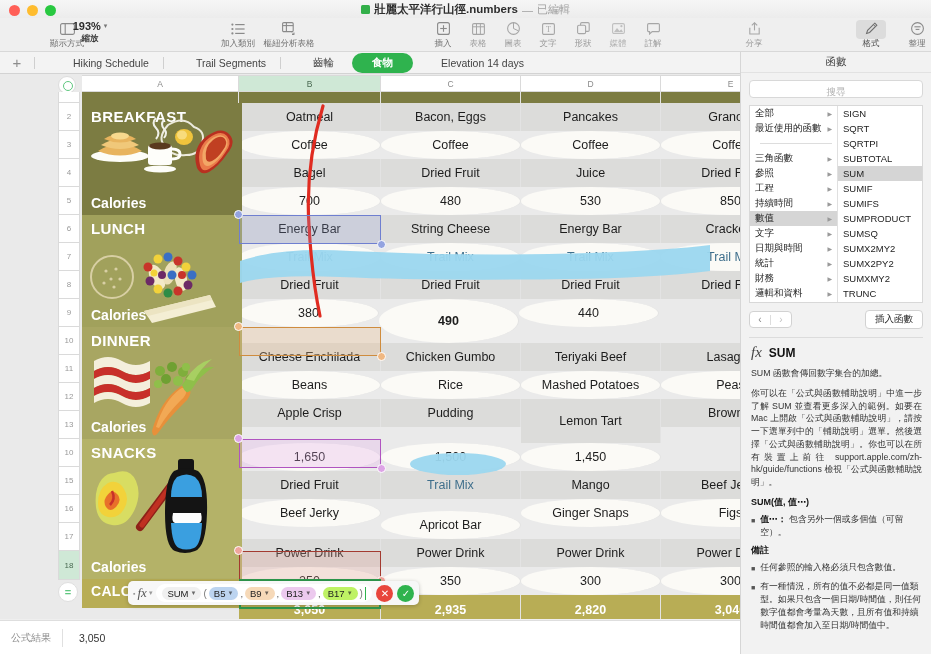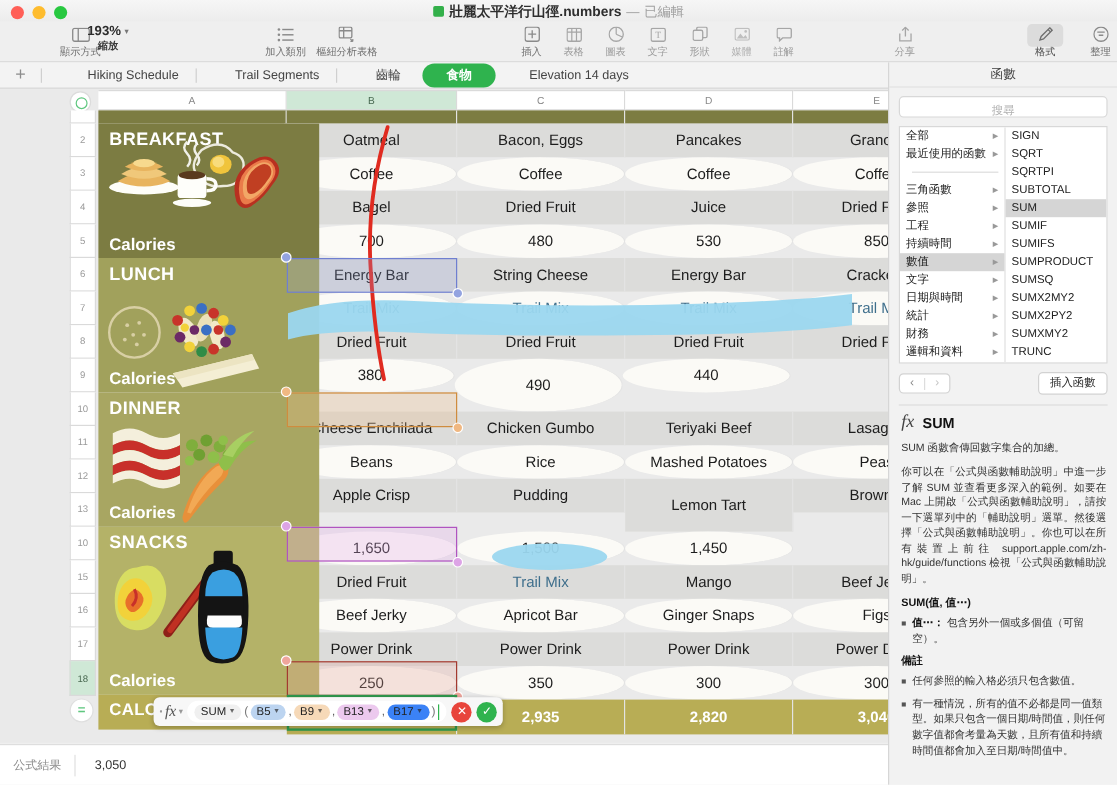--- a/index.html
+++ b/index.html
@@ -108,21 +108,21 @@
   .cell.dark { background: #dcdcda; }
   .cell.light { background: #fbfaf6; }
   .cell.total { background: #b8ad55; color: #fff; font-weight: bold; }
   .cell.arthead { background: #7c7c42; }
 
   
   .colA {
     position: absolute; left: 0; top: 0; width: 156px;
     border-right: 1px solid #e3e3e3;
   }
-  .secA { position: relative; width: 184px; overflow: hidden; }
+  .secA { position: relative; width: 160px; overflow: hidden; }
   .secA.breakfast { background: #7c7c42; }
   .secA.lunch { background: #a1a15c; }
   .secA.dinner { background: #a8a662; }
   .secA.snacks { background: #b4b268; }
   .secA.totalrow { background: #b8ad55; }
   .secTitle {
     position: absolute; left: 9px; top: 5px; color: #fff;
     font-size: 15px; font-weight: bold; letter-spacing: .4px;
   }
   .secCal {
@@ -518,21 +518,21 @@
           <div class="trow">
             <div class="cell" style="width: 157px; height: 28px; background: transparent; border-right: none;"></div>
             <div class="cell dark" style="width: 142px; height: 28px;">Dried Fruit</div>
             <div class="cell dark" style="width: 140px; height: 28px;">Dried Fruit</div>
             <div class="cell dark" style="width: 140px; height: 28px;">Dried Fruit</div>
             <div class="cell dark" style="width: 140px; height: 28px;">Dried Fruit</div>
           </div>
           <div class="trow">
             <div class="cell" style="width: 157px; height: 28px; background: transparent; border-right: none;"></div>
             <div class="cell light" style="width: 140px; height: 28px;">380</div>
-            <div class="cell light" style="width: 140px; height: 44px;">490</div>
+            <div class="cell light" style="width: 140px; height: 44px; font-weight: bold;">490</div>
             <div class="cell light" style="width: 140px; height: 28px;">440</div>
           </div>
           <div class="trow">
             <div class="cell" style="width: 157px; height: 28px; background: transparent; border-right: none;"></div>
             <div class="cell dark" style="width: 142px; height: 28px;">Cheese Enchilada</div>
             <div class="cell dark" style="width: 140px; height: 28px;">Chicken Gumbo</div>
             <div class="cell dark" style="width: 140px; height: 28px;">Teriyaki Beef</div>
             <div class="cell dark" style="width: 140px; height: 28px;">Lasagna</div>
           </div>
           <div class="trow">
@@ -558,21 +558,21 @@
           <div class="trow">
             <div class="cell" style="width: 157px; height: 28px; background: transparent; border-right: none;"></div>
             <div class="cell dark" style="width: 142px; height: 28px;">Dried Fruit</div>
             <div class="cell dark" style="width: 140px; height: 28px; color: rgb(63, 111, 140);">Trail Mix</div>
             <div class="cell dark" style="width: 140px; height: 28px;">Mango</div>
             <div class="cell dark" style="width: 140px; height: 28px;">Beef Jerky</div>
           </div>
           <div class="trow">
             <div class="cell" style="width: 157px; height: 28px; background: transparent; border-right: none;"></div>
             <div class="cell light" style="width: 142px; height: 28px;">Beef Jerky</div>
-            <div class="cell light" style="width: 140px; height: 28px;">Apricot Bar</div>
+            <div class="cell light" style="width: 140px; height: 28px; margin-top: 12px;">Apricot Bar</div>
             <div class="cell light" style="width: 140px; height: 28px;">Ginger Snaps</div>
             <div class="cell light" style="width: 140px; height: 28px;">Figs</div>
           </div>
           <div class="trow">
             <div class="cell" style="width: 157px; height: 28px; background: transparent; border-right: none;"></div>
             <div class="cell dark" style="width: 142px; height: 28px;">Power Drink</div>
             <div class="cell dark" style="width: 140px; height: 28px;">Power Drink</div>
             <div class="cell dark" style="width: 140px; height: 28px;">Power Drink</div>
             <div class="cell dark" style="width: 140px; height: 28px;">Power Drink</div>
           </div>
@@ -762,21 +762,21 @@
       <span class="ftok" style="background:#f6d9b8">
         <span>B9</span>
         <span class="car">▼</span>
       </span>
       <span class="fsep">,</span>
       <span class="ftok" style="background:#ecc9ee">
         <span>B13</span>
         <span class="car">▼</span>
       </span>
       <span class="fsep">,</span>
-      <span class="ftok" style="background:#3b82f6">
+      <span class="ftok" style="background:#bef264">
         <span>B17</span>
         <span class="car">▼</span>
       </span>
       <span style="font-size:10px;color:#777">)</span>
       <span class="fcaret"></span>
     </span>
     <span class="fbtn no">✕</span>
     <span class="fbtn yes">✓</span>
   </div>
 

